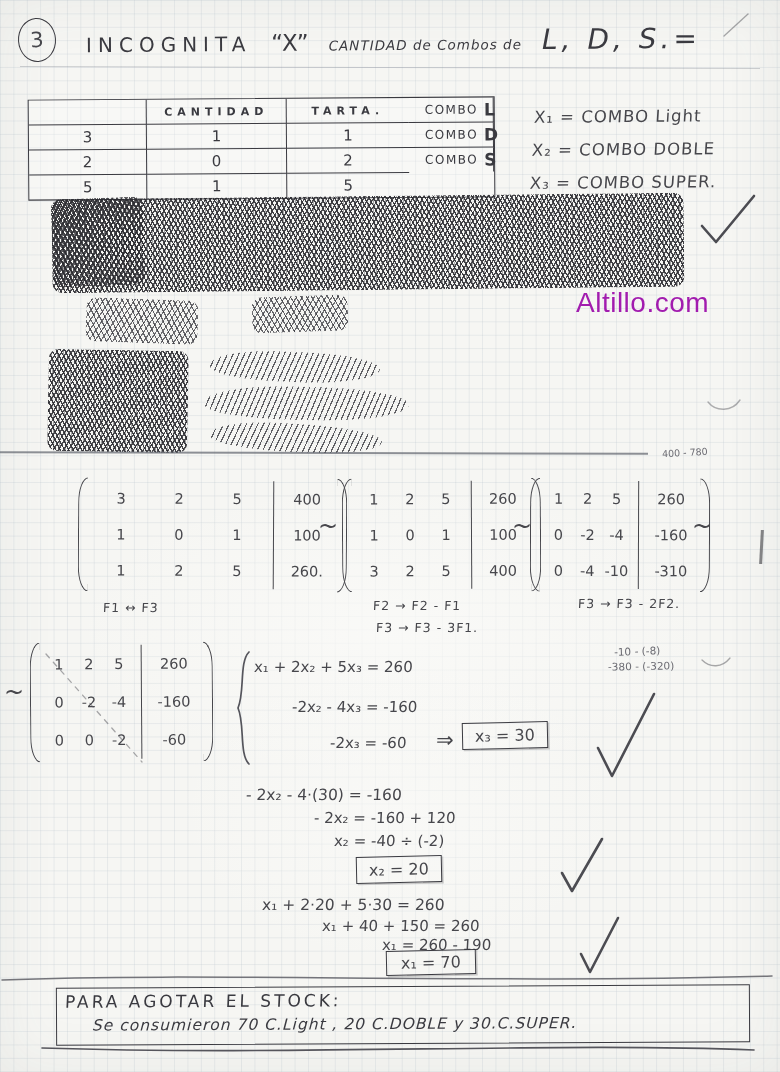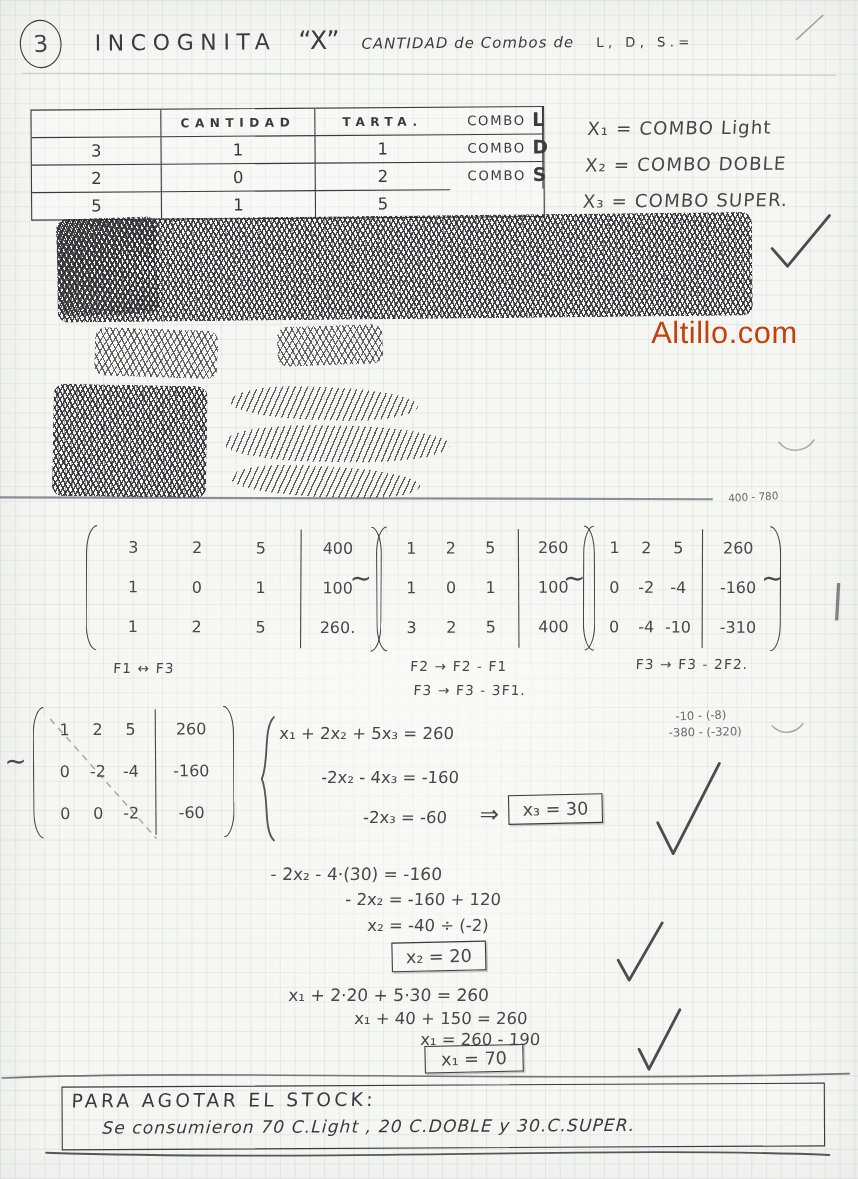--- a/index.html
+++ b/index.html
@@ -26,21 +26,21 @@
     position:absolute; left:18px; top:18px; width:36px; height:42px;
     border:1.7px solid var(--ink-dark); border-radius:50%;
     display:flex; align-items:center; justify-content:center;
     font-size:21px; transform:rotate(-4deg);
   }
   
   .title{position:absolute; left:86px; top:24px; display:flex; align-items:baseline; gap:20px; transform:rotate(-.4deg); color:var(--ink-dark);}
   .t1{font-size:20px; letter-spacing:6px;}
   .t2{font-size:23px;}
   .t3{font-size:13.5px; letter-spacing:1px; font-style:italic;}
-  .t4{font-size:12px; letter-spacing:4px; }
+  .t4{font-size:28px; letter-spacing:4px; font-style:italic;}
   .faintline{position:absolute; background:rgba(120,126,138,.34); height:1px;}
   
   .stock-table{
     position:absolute; left:28px; top:98px; width:465px;
     border:1.6px solid var(--ink-dark); transform:rotate(-.4deg);
     display:grid; grid-template-columns:118px 140px 122px 85px;
     background:rgba(255,255,255,.25);
   }
   .stock-table .cell{
     border-right:1.4px solid var(--ink-dark); border-bottom:1.3px solid var(--ink-dark);
@@ -67,21 +67,21 @@
       repeating-linear-gradient(62deg, rgba(45,45,50,.9) 0 1.3px, transparent 1.3px 3.8px),
       repeating-linear-gradient(-58deg, rgba(45,45,50,.85) 0 1.3px, transparent 1.3px 4.2px),
       repeating-linear-gradient(88deg, rgba(45,45,50,.4) 0 1px, transparent 1px 6px);
   }
   .xh.loops{
     background-image:
       repeating-linear-gradient(-68deg, rgba(58,58,64,.8) 0 1.2px, transparent 1.2px 5.2px);
     border-radius:45% 55% 50% 50% / 60% 55% 60% 50%;
   }
   
-  .watermark{position:absolute; left:576px; top:287px; font-family:"Liberation Sans", sans-serif; font-size:28px; color:#c2410c; letter-spacing:.5px;margin-left:16px;}
+  .watermark{position:absolute; left:576px; top:287px; font-family:"Liberation Sans", sans-serif; font-size:28px; color:#a21caf; letter-spacing:.5px;}
   
   .matrix{position:absolute; display:flex; align-items:stretch; font-size:14.5px;}
   .paren{width:9px;}
   .pl{border:1.7px solid var(--ink); border-right:none; border-radius:12px 0 0 12px / 30px 0 0 30px;}
   .pr{border:1.7px solid var(--ink); border-left:none; border-radius:0 12px 12px 0 / 0 30px 30px 0;}
   .mcols{display:grid; grid-auto-rows:36px; align-items:center; justify-items:center; padding:3px 4px;}
   .mbar{width:0; border-left:1.5px solid var(--ink); margin:3px 3px;}
   .maug{display:grid; grid-auto-rows:36px; align-items:center; justify-items:center; padding:3px 4px;}
   .rowop{position:absolute; font-size:12.5px; letter-spacing:1px; transform:skewX(-3deg);}
   .tilde{position:absolute; font-size:24px; color:var(--ink);}

